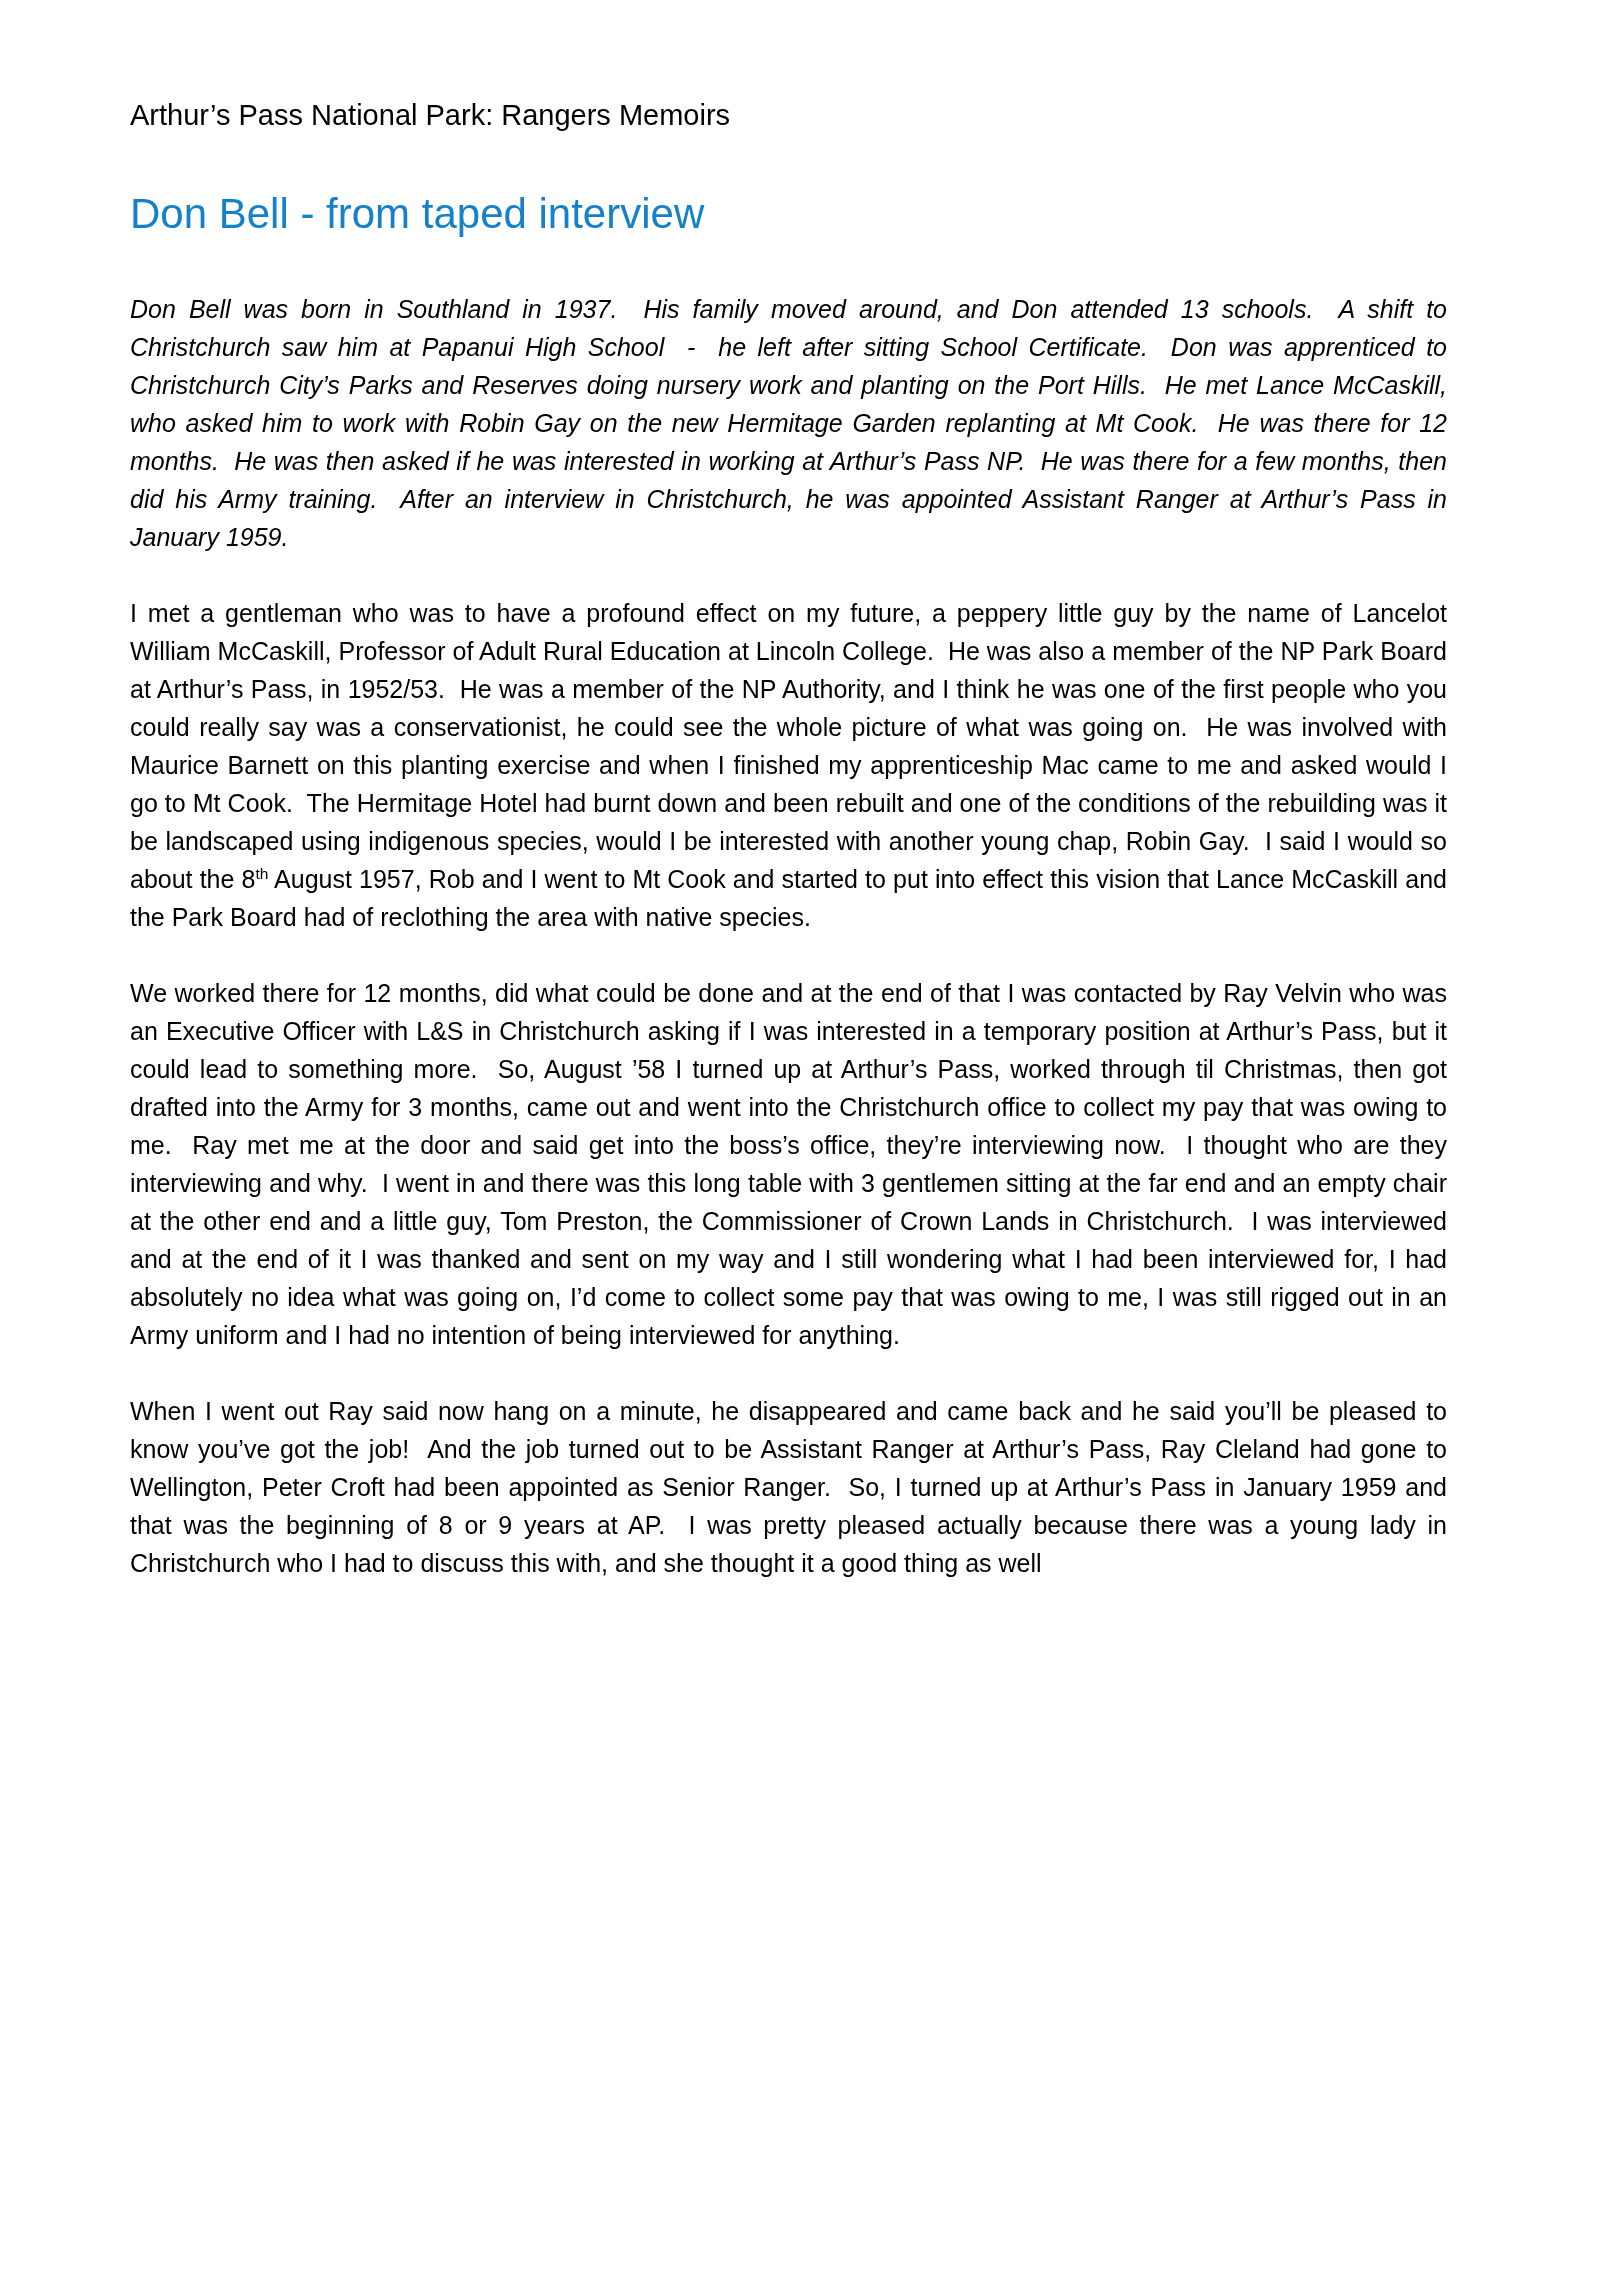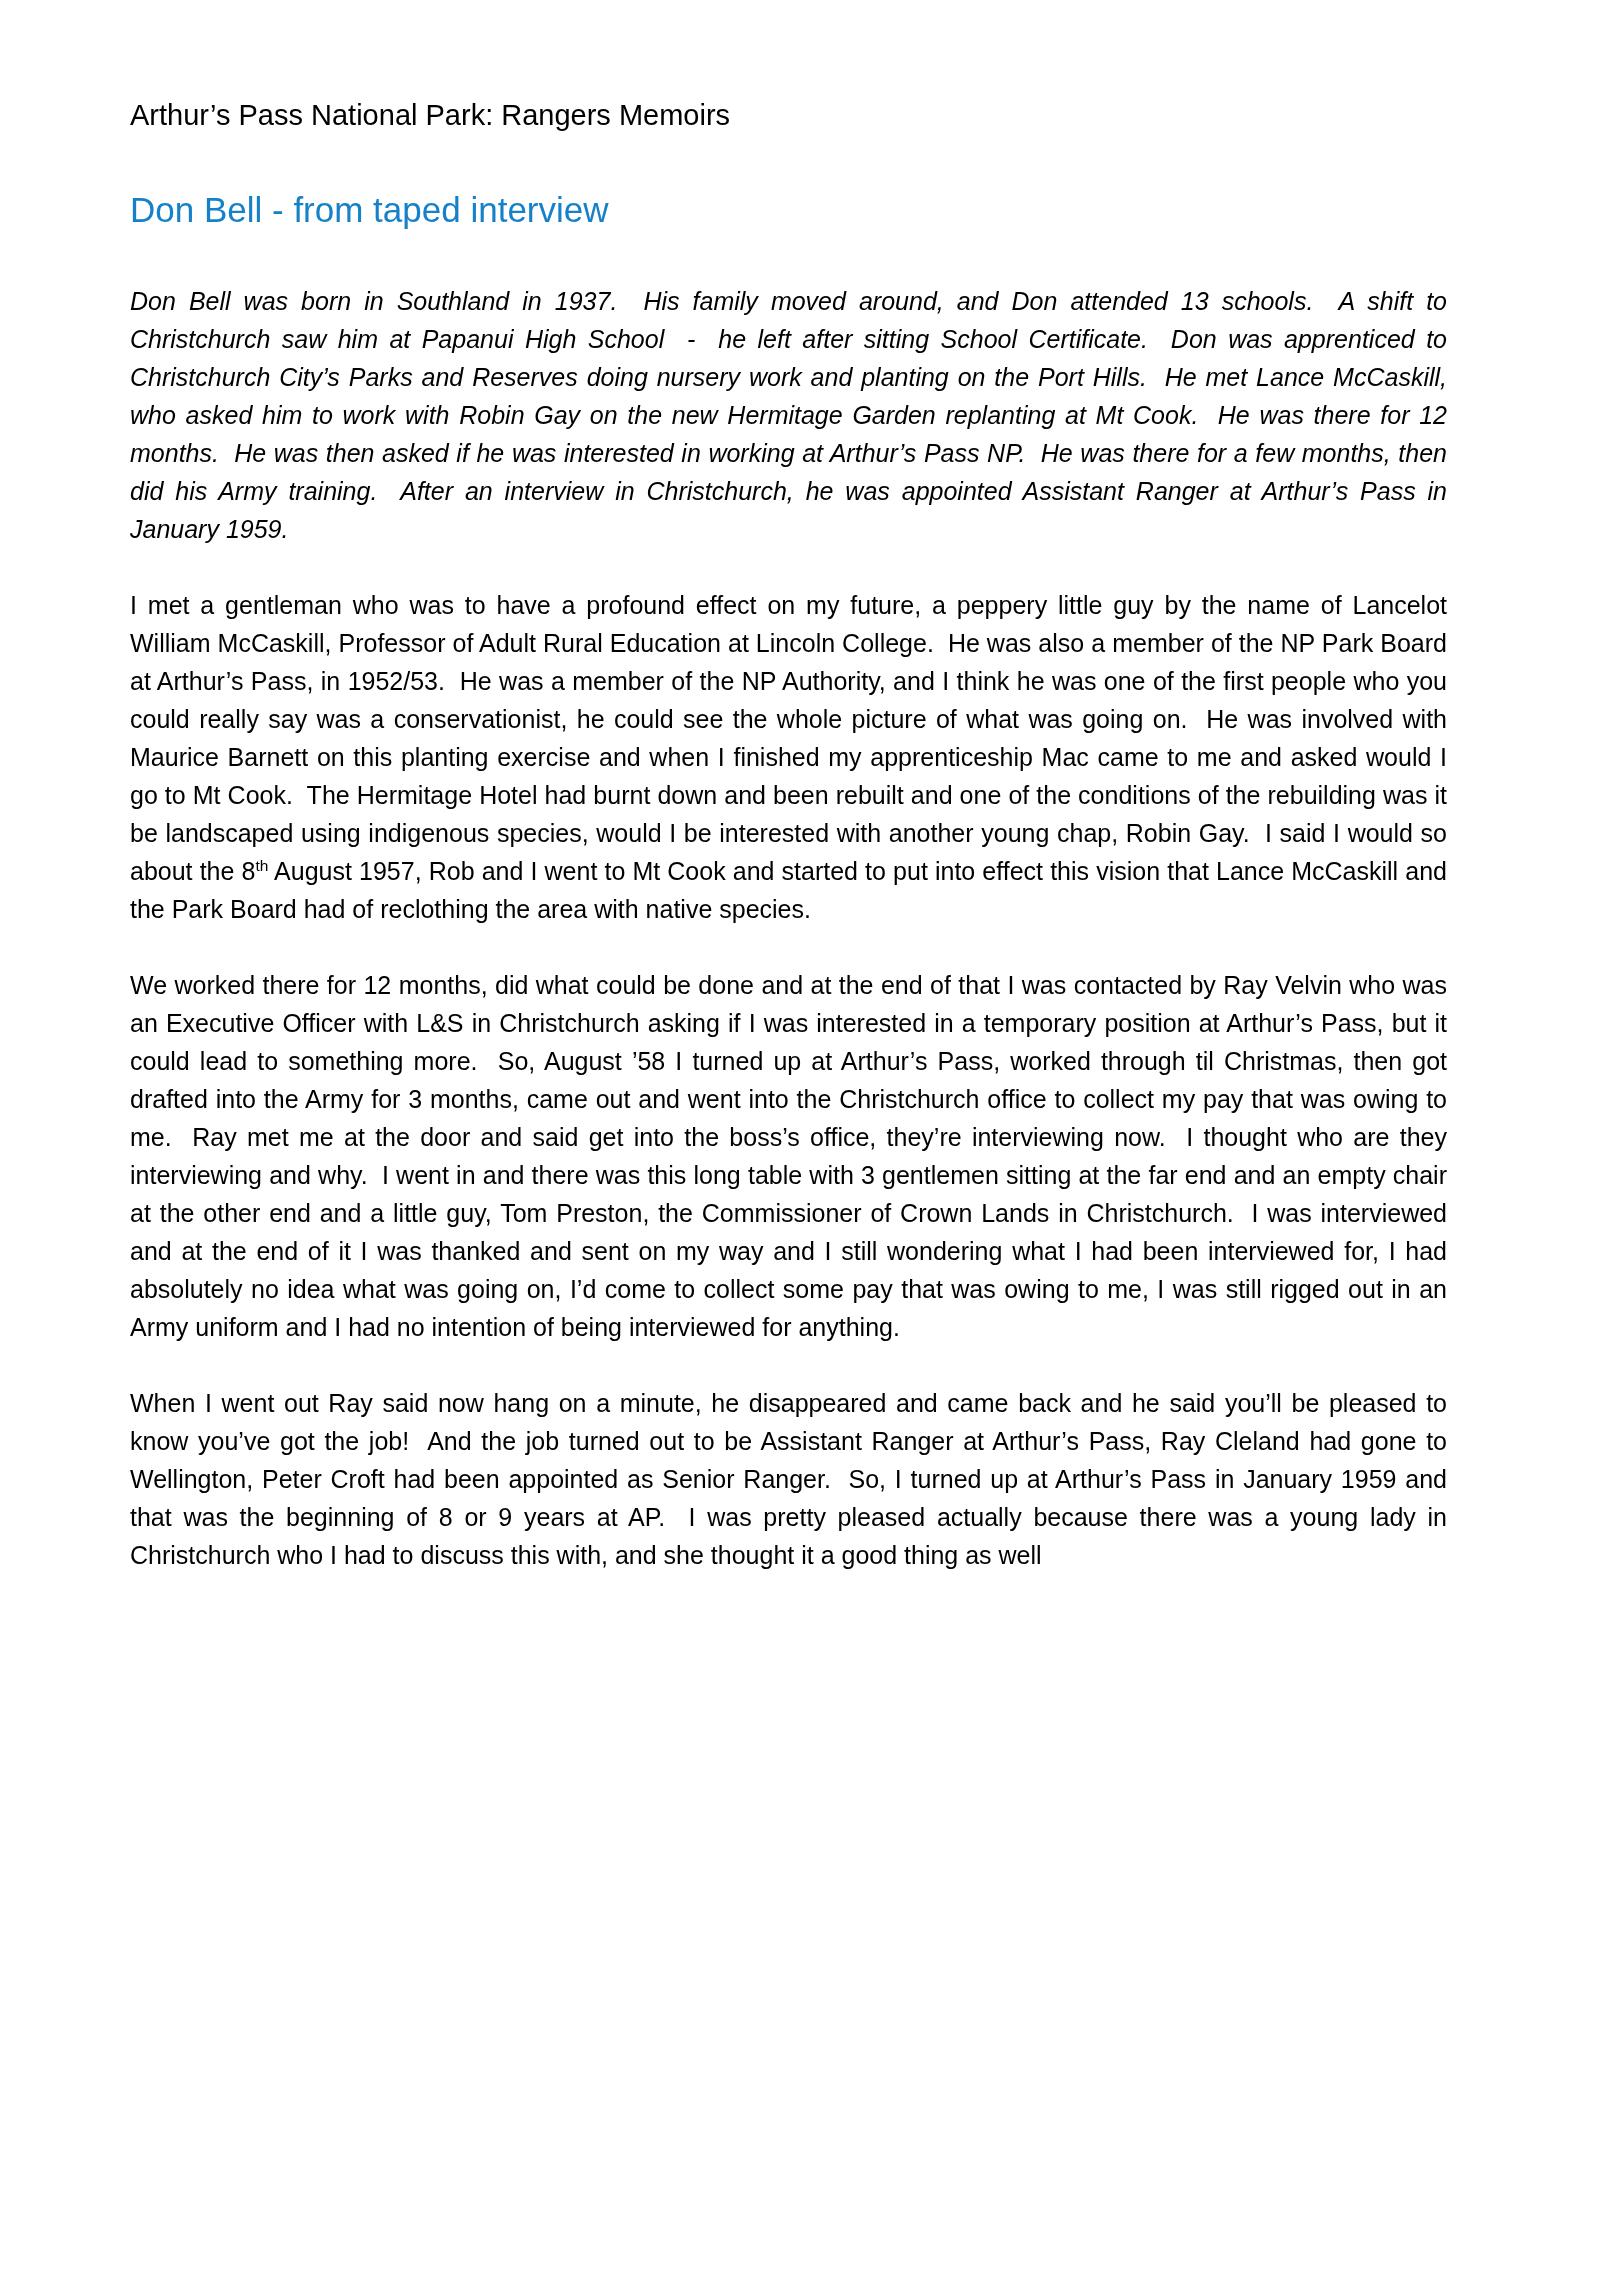--- a/index.html
+++ b/index.html
@@ -18,21 +18,21 @@
     color: #000000;
     overflow: hidden;
   }
   .doc-title {
     font-size: 29px;
     font-weight: 400;
     margin: 0;
     line-height: 1.2;
   }
   .section-heading {
-    font-size: 35px;
+    font-size: 42px;
     font-weight: 400;
     margin: 56px 0 51px 0;
     line-height: 1.2;
   }
   .para {
     font-size: 25px;
     line-height: 38px;
     text-align: justify;
     white-space: pre-wrap;
     margin: 0 0 38px 0;

